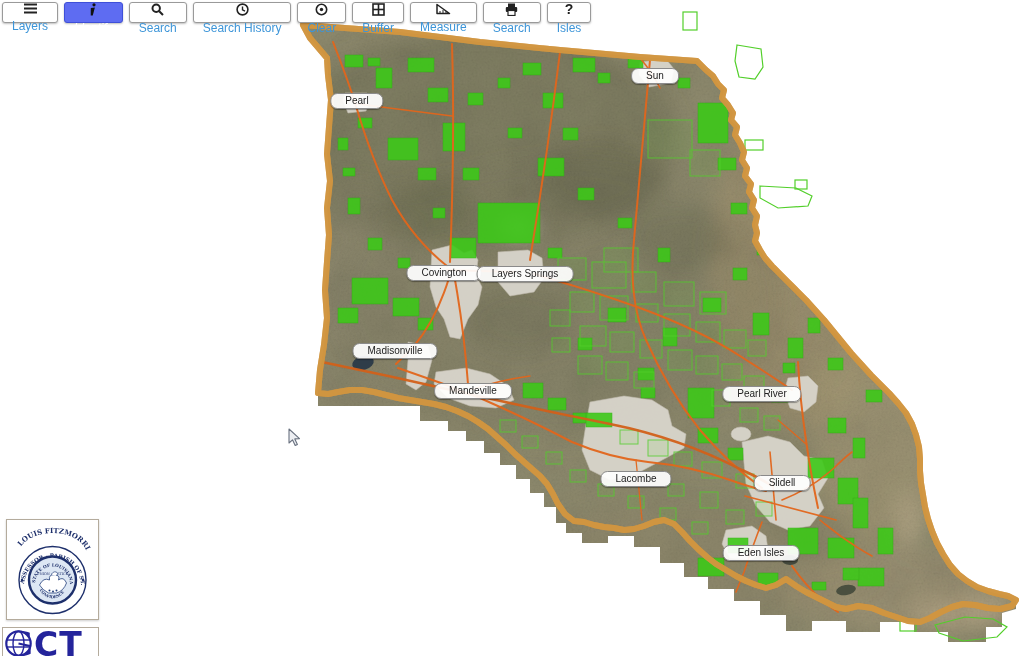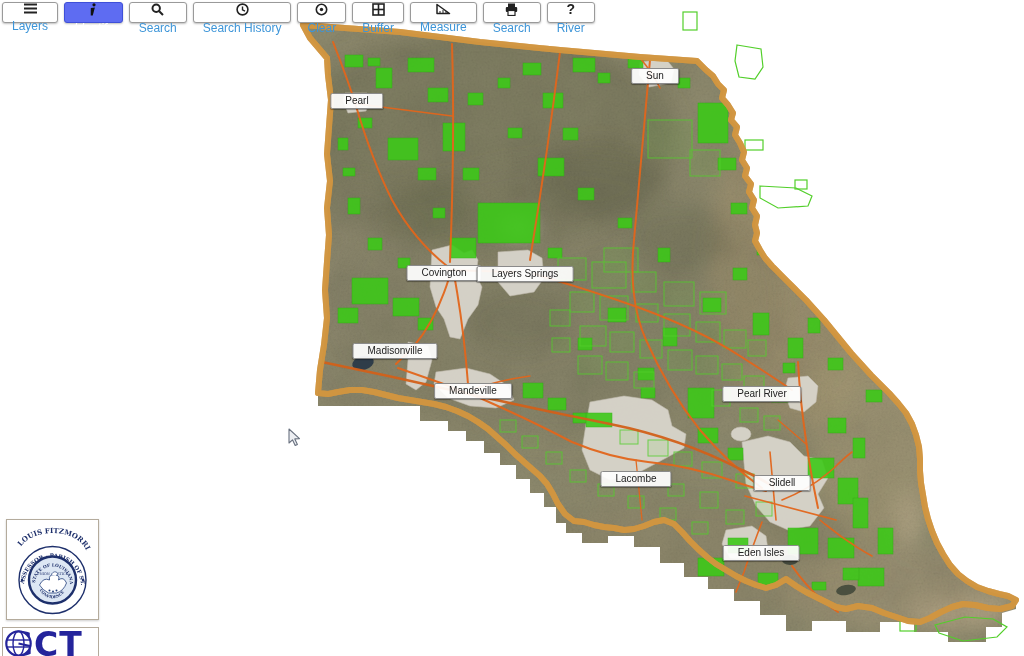--- a/index.html
+++ b/index.html
@@ -20,21 +20,21 @@
     box-shadow:0 1px 2px rgba(0,0,0,0.25);
     font-size:12px; color:#3d95d8; cursor:pointer; white-space:nowrap;flex-direction:column;
   }
   .tb-btn svg { display:block; }
   .tb-btn.active {
     background:#5e6cf2; border-color:#3f50d8; color:#ffffff;font-style:italic;
   }
   
   .map-label {
     position:absolute; z-index:12; transform:translate(-50%,-50%);
-    background:rgba(255,255,255,0.93); border:1px solid #8a8a8a; border-radius:2px;
+    background:rgba(255,255,255,0.93); border:1px solid #8a8a8a; border-radius:7px;
     padding:1px 14px; font-size:10px; color:#222; line-height:12px;
     box-shadow:0 1px 1px rgba(0,0,0,0.35); white-space:nowrap;
   }
   
   #seal-box {
     position:absolute; left:6px; top:519px; width:93px; height:101px; z-index:20;
     background:#ffffff; border:1px solid #b4ab9c; box-shadow:0 1px 2px rgba(0,0,0,0.2);
     padding:2px;
   }
   
@@ -381,21 +381,21 @@
           <rect x="3" y="0.5" width="7" height="3.5" fill="#222"></rect>
           <rect x="0.8" y="4" width="11.4" height="5" rx="1" fill="#222"></rect>
           <rect x="3" y="7.5" width="7" height="5" fill="#fff" stroke="#222" stroke-width="1.2"></rect>
         </svg>
     </span>
     <span>Search</span>
   </button>
 
   <button class="tb-btn">
     <span style="font-weight:bold;color:#222;font-size:14px;line-height:13px;">?</span>
-    <span>River</span>
+    <span>Isles</span>
   </button>
 </div>
 
 <div class="map-label" style="left:357px; top:101px">Pearl</div>
 <div class="map-label" style="left:655px; top:76px">Sun</div>
 <div class="map-label" style="left:444px; top:273px">Covington</div>
 <div class="map-label" style="left:525px; top:274px">Layers Springs</div>
 <div class="map-label" style="left:395px; top:351px">Madisonville</div>
 <div class="map-label" style="left:473px; top:391px">Mandeville</div>
 <div class="map-label" style="left:762px; top:394px">Pearl River</div>

